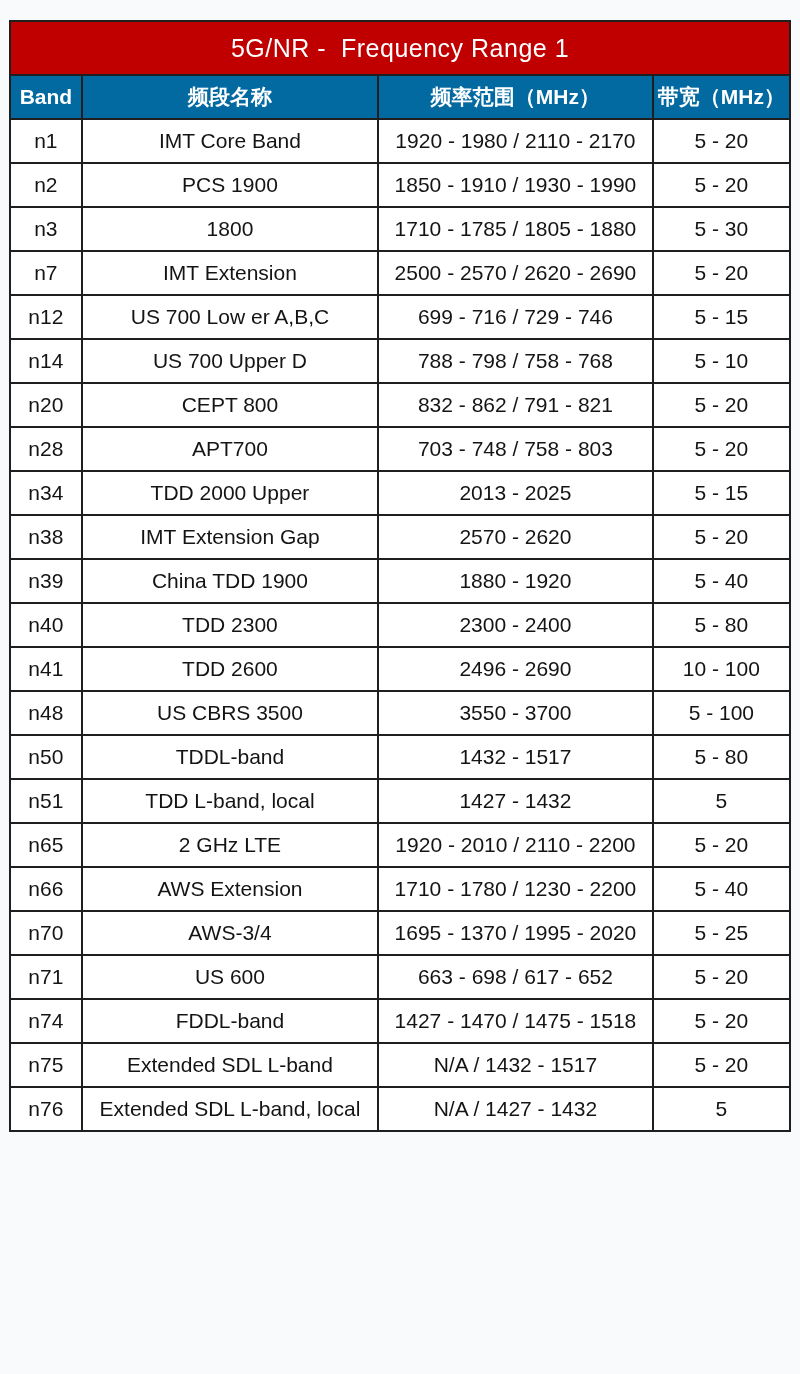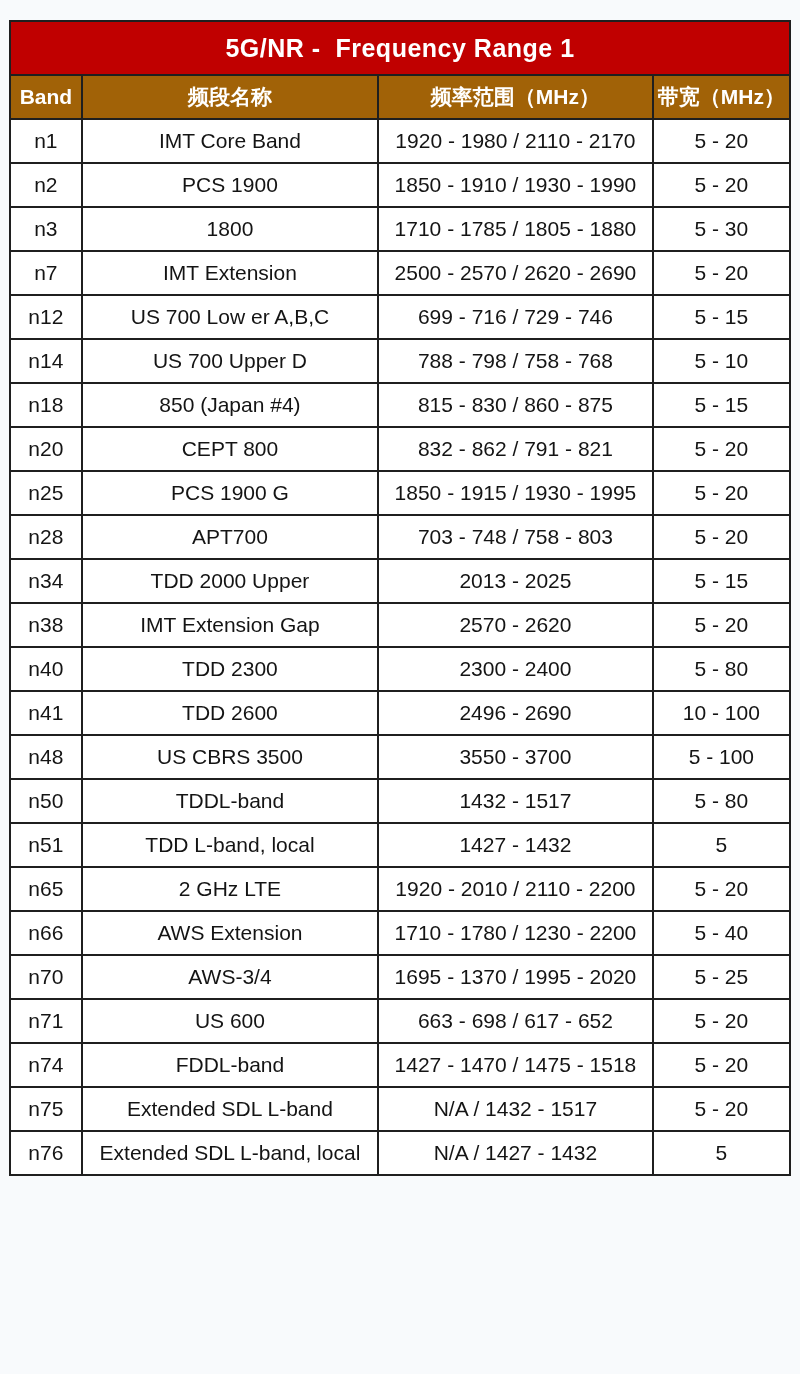--- a/index.html
+++ b/index.html
@@ -31,27 +31,27 @@
     text-align: center;
     vertical-align: middle;
     padding: 0 4px;
     overflow: hidden;
   }
   .title-row th {
     height: 52px;
     background: #c00000;
     color: #ffffff;
     font-size: 25px;
-    font-weight: bold;
+    font-weight: normal;
     white-space: pre;
     letter-spacing: 0.5px;
   }
   .header-row th {
     height: 42px;
-    background: #a16207;
+    background: #0369a1;
     color: #ffffff;
     font-size: 21px;
     font-weight: bold;
   }
   tbody td {
     height: 42px;
     color: #141414;
     font-size: 21px;
     background: #ffffff;
     white-space: nowrap;
@@ -114,54 +114,48 @@
           <td>699 - 716 / 729 - 746</td>
           <td>5 - 15</td>
         </tr>
         <tr>
           <td>n14</td>
           <td>US 700 Upper D</td>
           <td>788 - 798 / 758 - 768</td>
           <td>5 - 10</td>
         </tr>
         <tr>
-          <td>n18</td>
-          <td>850 (Japan #4)</td>
-          <td>815 - 830 / 860 - 875</td>
-          <td>5 - 15</td>
-        </tr>
-        <tr>
           <td>n20</td>
           <td>CEPT 800</td>
           <td>832 - 862 / 791 - 821</td>
-          <td>5 - 20</td>
-        </tr>
-        <tr>
-          <td>n25</td>
-          <td>PCS 1900 G</td>
-          <td>1850 - 1915 / 1930 - 1995</td>
           <td>5 - 20</td>
         </tr>
         <tr>
           <td>n28</td>
           <td>APT700</td>
           <td>703 - 748 / 758 - 803</td>
           <td>5 - 20</td>
         </tr>
         <tr>
           <td>n34</td>
           <td>TDD 2000 Upper</td>
           <td>2013 - 2025</td>
           <td>5 - 15</td>
         </tr>
         <tr>
           <td>n38</td>
           <td>IMT Extension Gap</td>
           <td>2570 - 2620</td>
           <td>5 - 20</td>
+        </tr>
+        <tr>
+          <td>n39</td>
+          <td>China TDD 1900</td>
+          <td>1880 - 1920</td>
+          <td>5 - 40</td>
         </tr>
         <tr>
           <td>n40</td>
           <td>TDD 2300</td>
           <td>2300 - 2400</td>
           <td>5 - 80</td>
         </tr>
         <tr>
           <td>n41</td>
           <td>TDD 2600</td>

